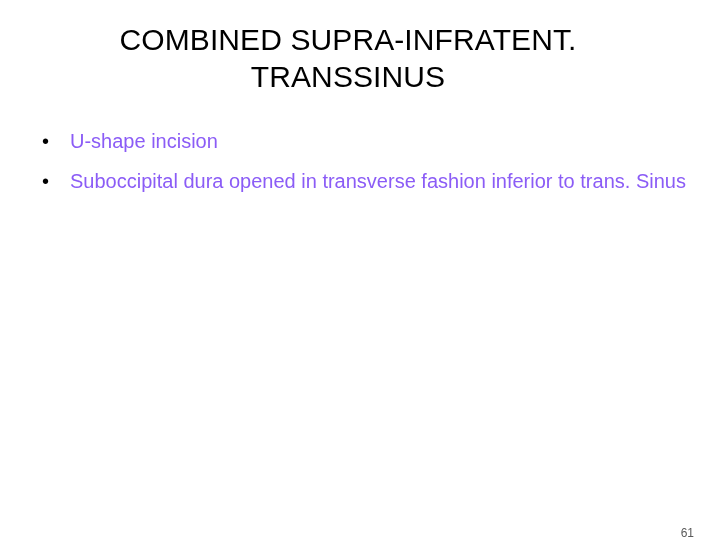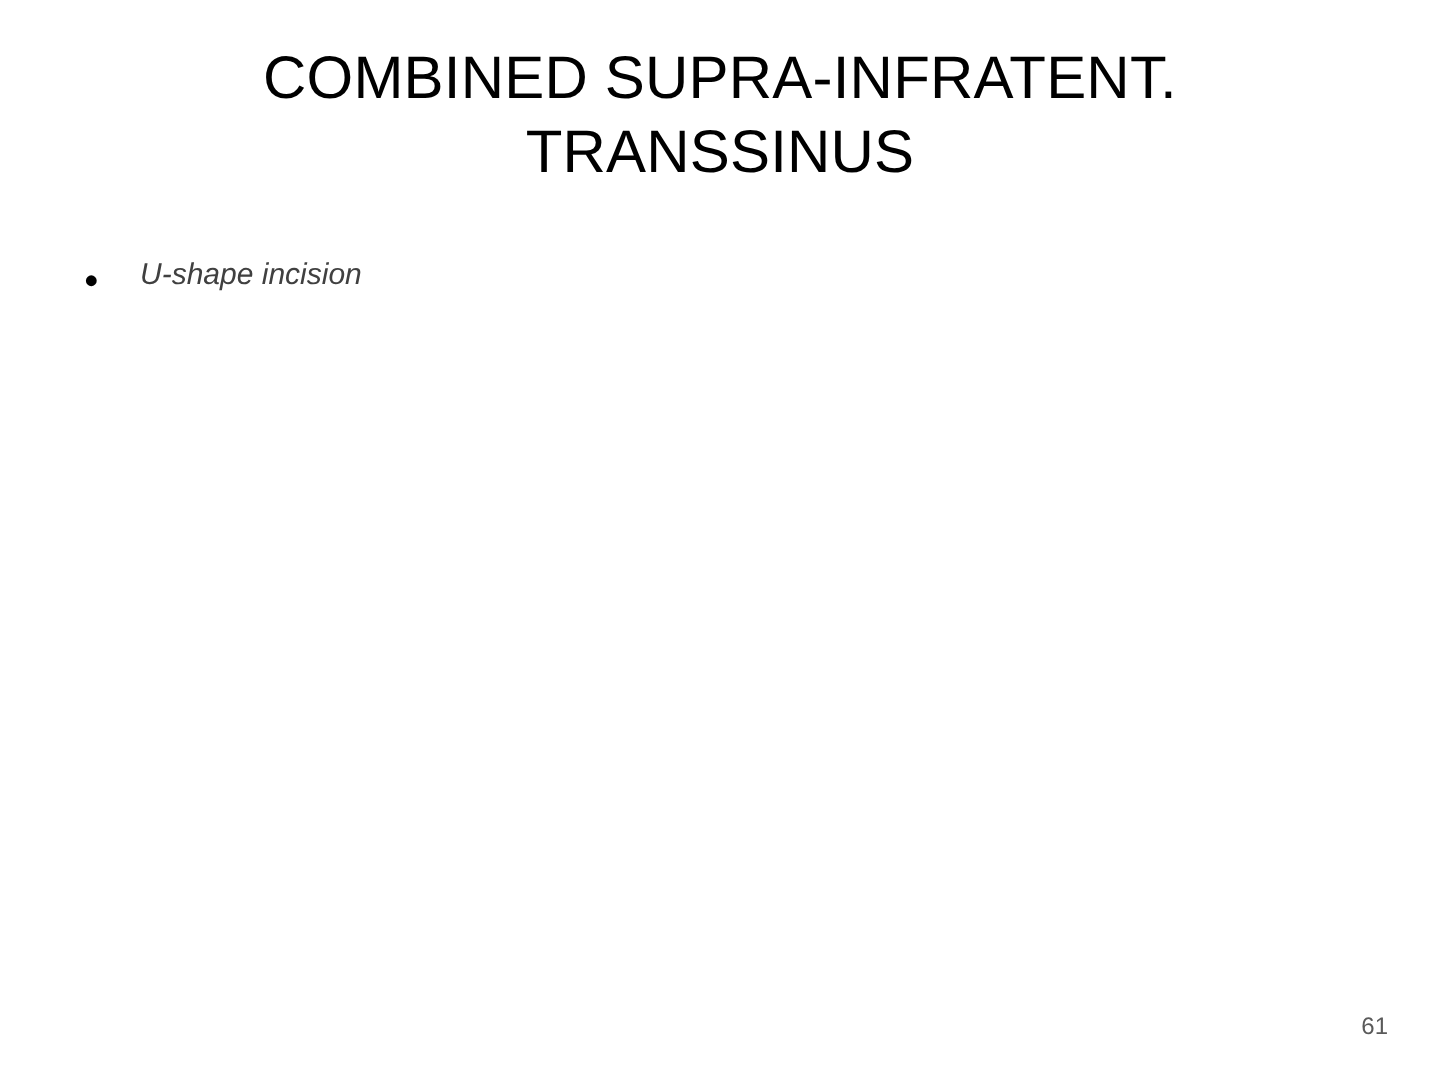--- a/index.html
+++ b/index.html
@@ -15,21 +15,21 @@
     overflow: hidden;
   }
   .slide {
     position: relative;
     width: 720px;
     height: 540px;
     box-sizing: border-box;
   }
   .slide-title {
     position: absolute;
-    left: 36px;
+    left: 24px;
     top: 22px;
     width: 648px;
     text-align: center;
     font-size: 30px;
     line-height: 1.22;
     font-weight: normal;
     color: #000000;
     letter-spacing: 0.1px;
   }
   .bullet-list {
@@ -38,49 +38,49 @@
     top: 128px;
     width: 656px;
     list-style: none;
     margin: 0;
     padding: 0;
   }
   .bullet-item {
     position: relative;
     padding-left: 36px;
     margin-bottom: 14px;
-    font-size: 15px;
+    font-size: 20px;
     line-height: 1.32;
-    color: #404040;
-    font-style: italic;
+    color: #8b5cf6;
   }
   .bullet-item:before {
     content: "\2022";
     position: absolute;
     left: 8px;
     top: -1px;
     font-size: 20px;
     line-height: 1.42;
     color: #000000;
   }
   .slide-number {
     position: absolute;
     right: 26px;
-    bottom: 20px;
+    bottom: 0;
     font-size: 12px;
     color: #5a5a5a;
     margin-left: 39px;
   }
 </style>
 </head>
 <body>
 
 <div class="slide">
 
   <div class="slide-title">COMBINED SUPRA-INFRATENT. TRANSSINUS</div>
 
   <ul class="bullet-list">
     <li class="bullet-item">U-shape incision</li>
+    <li class="bullet-item">Suboccipital  dura opened  in transverse fashion inferior to trans. Sinus</li>
   </ul>
 
   <div class="slide-number">61</div>
 
 </div>
 
 </body></html>

